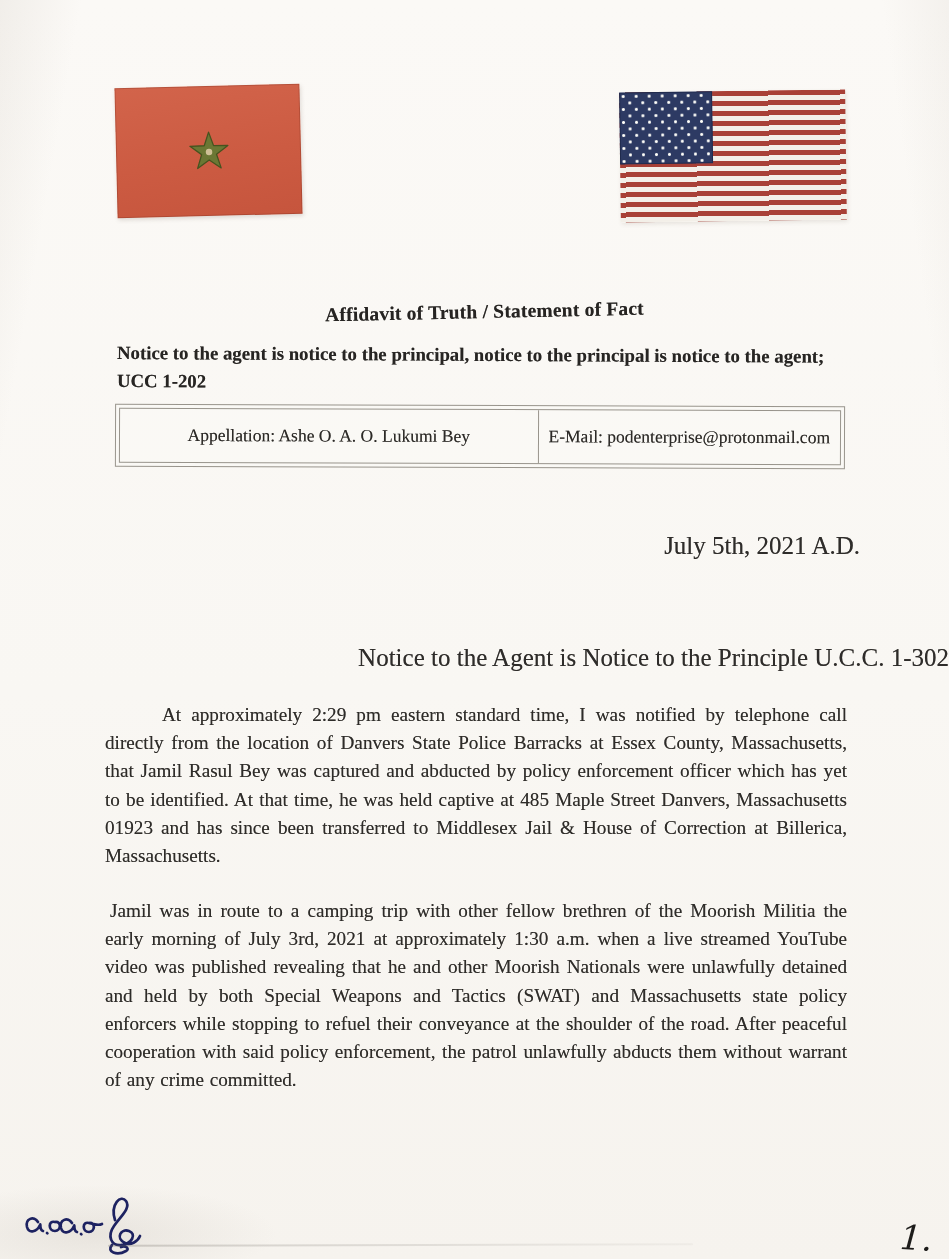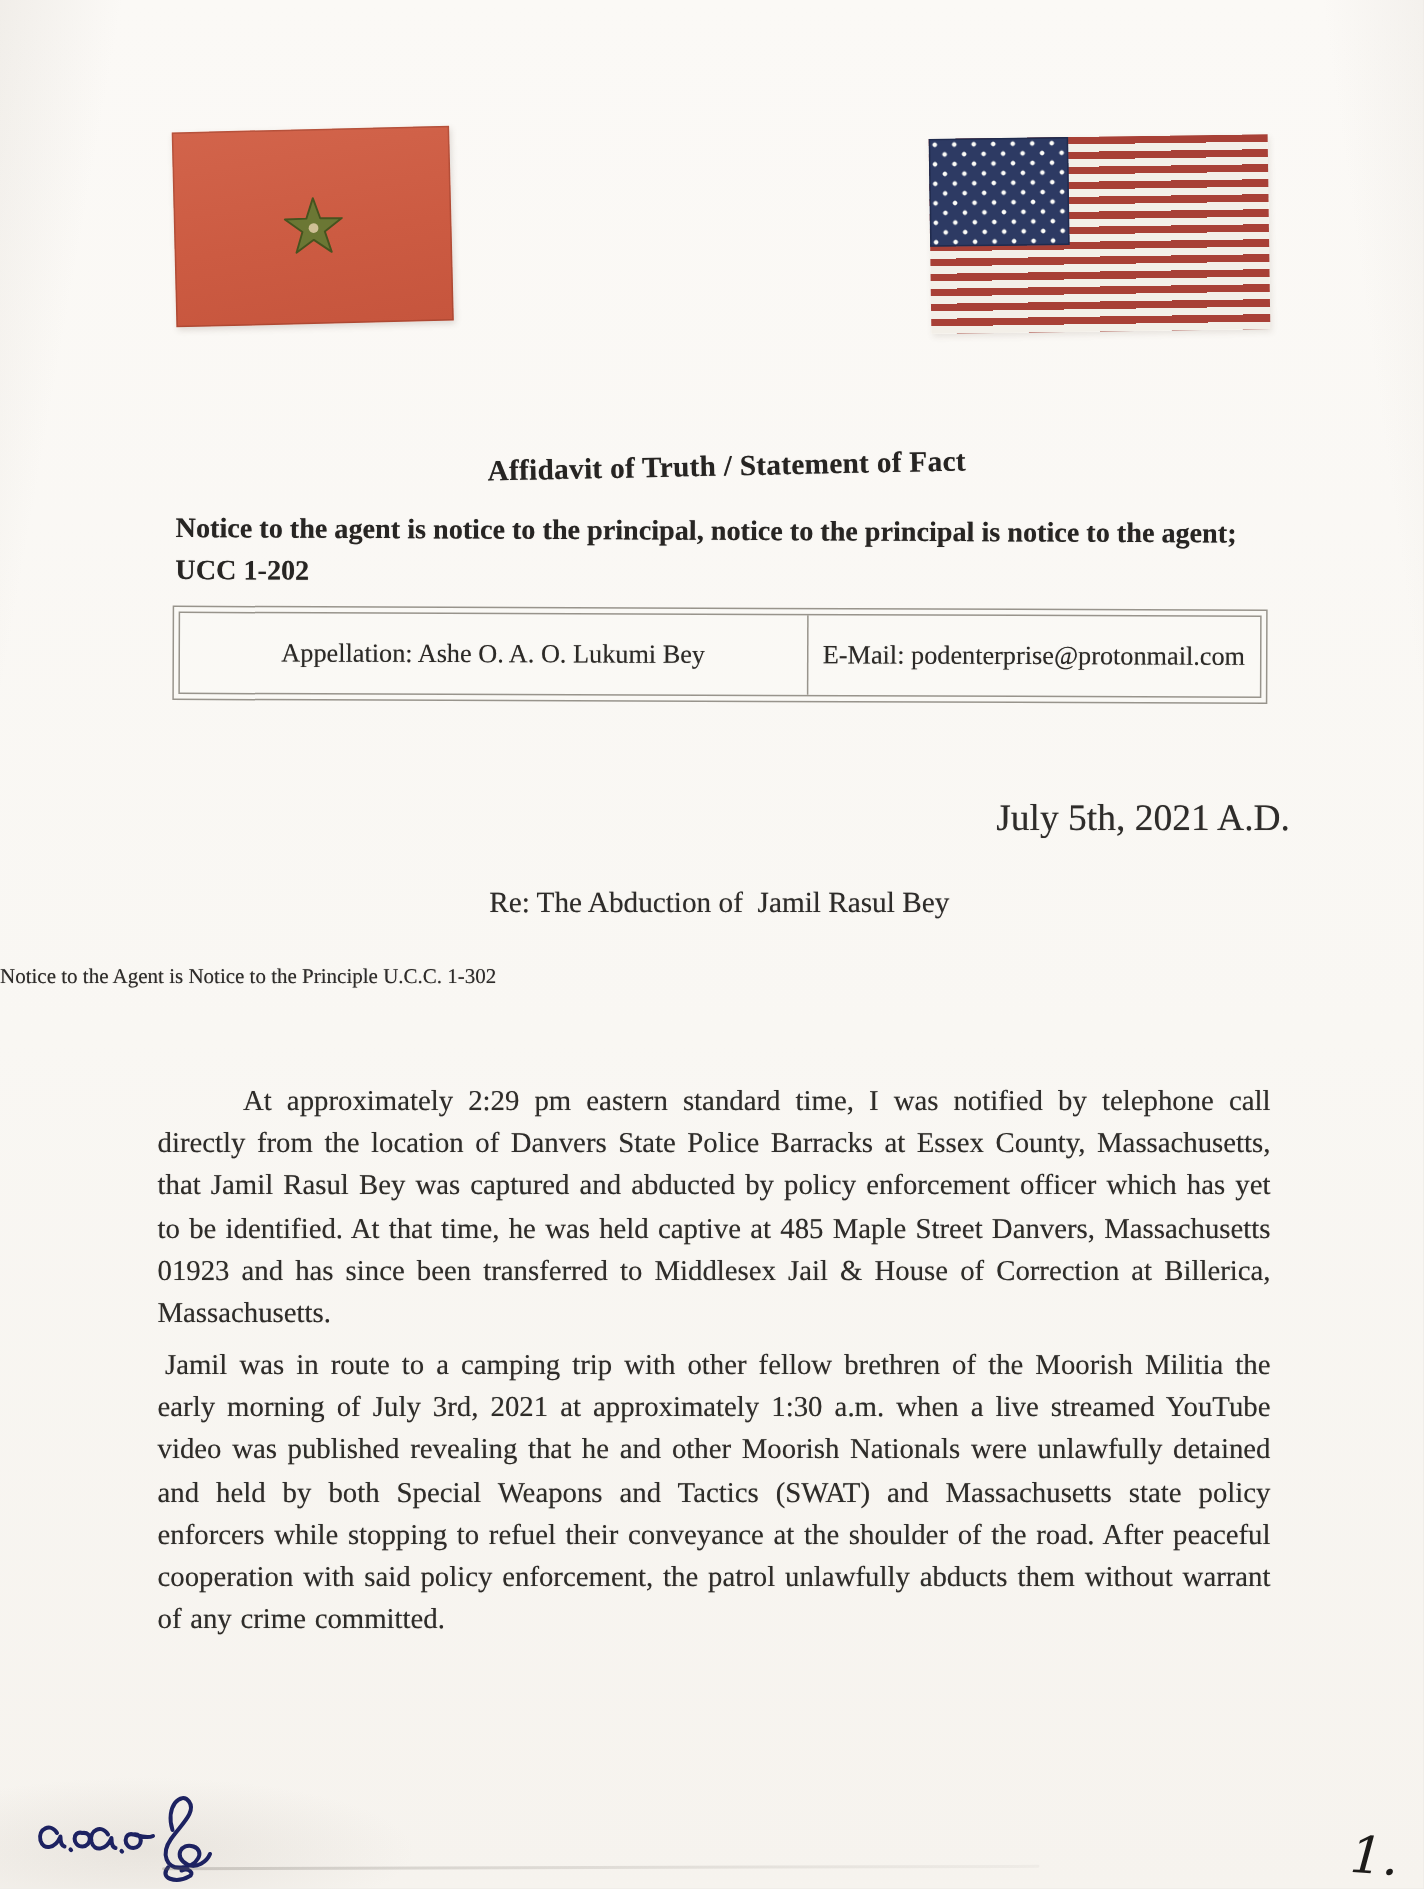--- a/index.html
+++ b/index.html
@@ -64,28 +64,28 @@
   .cell.email{flex:1;justify-content:center;padding:0 6px;}
 
   
   .date-line{position:absolute;top:532px;right:89px;font-size:25px;}
   .affidavit-heading{
     position:absolute;top:563px;left:10px;right:0;text-align:center;
     font-weight:bold;font-size:19.5px;text-decoration:underline;
     text-underline-offset:3px;color:#242220;
   }
   .re-line{position:absolute;top:592px;left:10px;right:0;text-align:center;font-size:19.5px;white-space:pre-wrap;}
-  .ucc-line{position:absolute;top:644px;left:0;right:0;text-align:left;font-size:14px;}
+  .ucc-line{position:absolute;top:644px;left:0;right:0;text-align:right;font-size:25px;}
 
   
   .para{
     position:absolute;left:105px;width:742px;text-align:justify;
     font-size:19.2px;line-height:28.2px;word-spacing:1px;color:#2e2c29;
   }
-  .para1{top:721px;text-indent:57px;}
+  .para1{top:701px;text-indent:57px;}
   .para2{top:897px;text-indent:5px;}
 
   
   .signature{position:absolute;left:22px;top:1186px;width:140px;height:72px;}
   .page-number{
     position:absolute;left:900px;top:1218px;font-size:34px;
     font-family:"DejaVu Serif",serif;font-style:italic;color:#1d1c1a;
     transform:rotate(4deg);
   }
   .scan-line{
@@ -119,21 +119,20 @@
 
   <div class="info-table">
     <div class="inner">
       <div class="cell appellation soft">Appellation: Ashe O. A. O. Lukumi Bey</div>
       <div class="cell email soft">E-Mail: podenterprise@protonmail.com</div>
     </div>
   </div>
 
   <div class="date-line soft">July 5th, 2021 A.D.</div>
 
-  <div class="re-line soft">Re: The Abduction of  Jamil Rasul Bey</div>
   <div class="ucc-line soft">Notice to the Agent is Notice to the Principle U.C.C. 1-302</div>
 
   <div class="para para1 soft">At approximately 2:29 pm eastern standard time,  I was notified by telephone call directly from the location of Danvers State Police Barracks at Essex County, Massachusetts, that Jamil Rasul Bey was captured and abducted by policy enforcement officer which has yet to be identified.  At that time, he was held captive at 485 Maple Street Danvers, Massachusetts 01923 and has since been transferred to Middlesex Jail &amp; House of Correction at Billerica, Massachusetts.</div>
   <div class="para para2 soft">Jamil was in route to a camping trip with other fellow brethren of the Moorish Militia the early morning of July 3rd, 2021 at approximately 1:30 a.m. when a live streamed YouTube video was published revealing that he and other Moorish Nationals were unlawfully detained and held by both Special Weapons and Tactics (SWAT) and Massachusetts state policy enforcers while stopping to refuel their conveyance at the shoulder of the road. After peaceful cooperation with said policy enforcement, the patrol unlawfully abducts them without warrant of any crime committed.</div>
 
   <svg class="signature" viewBox="0 0 140 72">
     <g stroke="#1d2261" fill="none" stroke-width="2.7" stroke-linecap="round" stroke-linejoin="round">
       <path d="M16 36 C12 29 3 33 5 41 C7 48 15 46 18 39 C19 36 17 44 21 45"></path>
       <path d="M25 47 l0.4 0.4"></path>
       <path d="M33 36 C26 34 26 45 33 45 C39 45 40 35 33 36"></path>

